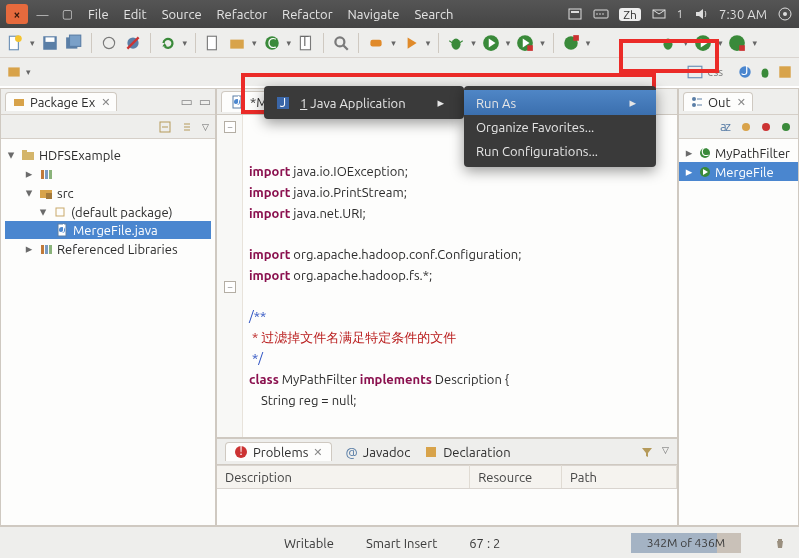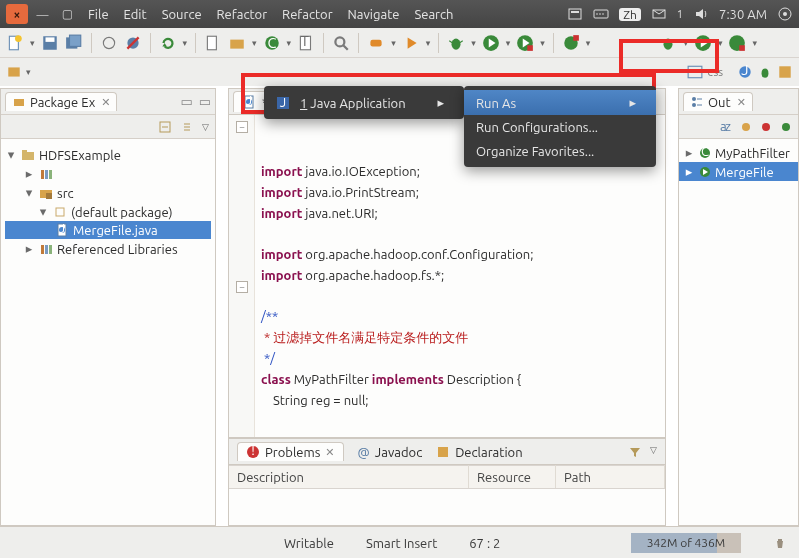--- a/index.html
+++ b/index.html
@@ -22,21 +22,21 @@
 .tooltip-box { position:absolute; right:108px; top:22px; background:#2e2e2e; color:#c0c0c0; border-radius:3px; padding:4px 10px; font-size:12px; z-index:50; }
 .toolbar2 { height:28px; background:#eeeeec; display:flex; align-items:center; gap:4px; padding:0 6px; }
 .toolbar2 .icn { width:16px; height:16px; }
 
 
 .redbox { position:absolute; border:4px solid #eb2b28; z-index:60; pointer-events:none; }
 .red-top { left:619px; top:39px; width:100px; height:34px; }
 .red-menu { left:241px; top:73px; width:415px; height:41px; }
 
 
-.workbench { position:absolute; left:0; top:88px; right:0; bottom:32px; display:flex;gap:12px; }
+.workbench { position:absolute; left:0; top:88px; right:0; bottom:32px; display:flex; }
 .panel { background:#fdfdfc; border:1px solid #cfc9c1; display:flex; flex-direction:column; }
 .view-tabs { height:26px; display:flex; align-items:center; background:#eeeeec; border-bottom:1px solid #d5cfc8; padding:0 4px; gap:4px; }
 .view-tab { display:flex; align-items:center; gap:4px; padding:2px 6px; background:#fdfdfc; border:1px solid #cfc9c1; border-bottom:none; border-radius:4px 4px 0 0; }
 .view-tab .x { color:#888; font-size:11px; margin-left:2px; }
 .view-toolbar { height:24px; display:flex; align-items:center; justify-content:flex-end; gap:8px; background:#eeeeec; border-bottom:1px solid #d5cfc8; padding:0 6px; }
 .tree { padding:6px 4px; overflow:auto; }
 .tree-row { display:flex; align-items:center; gap:4px; padding:2px 0; white-space:nowrap; }
 .tree-row.selected { background:#4a86cf; color:#fff; }
 .tree .arrow { width:12px; color:#6b6b6b; display:inline-block; text-align:center; }
 .tree .ind { display:inline-block; }
@@ -327,24 +327,24 @@
     <span><u>1</u> Java Application</span>
     <span class="arrowr">▸</span>
   </div>
 </div>
 <div class="ctxmenu submenu-right">
   <div class="mitem hl">
     <span>Run As</span>
     <span class="arrowr">▸</span>
   </div>
   <div class="mitem">
+    <span>Organize Favorites...</span>
+  </div>
+  <div class="mitem">
     <span>Run Configurations...</span>
-  </div>
-  <div class="mitem">
-    <span>Organize Favorites...</span>
   </div>
 </div>
 
 <div class="workbench">
 
   <div class="panel" style="width:216px">
     <div class="view-tabs">
       <div class="view-tab">
         <svg width="14" height="14" viewBox="0 0 14 14">
             <rect x="2" y="4" width="10" height="7" fill="#d8a34a"></rect>

